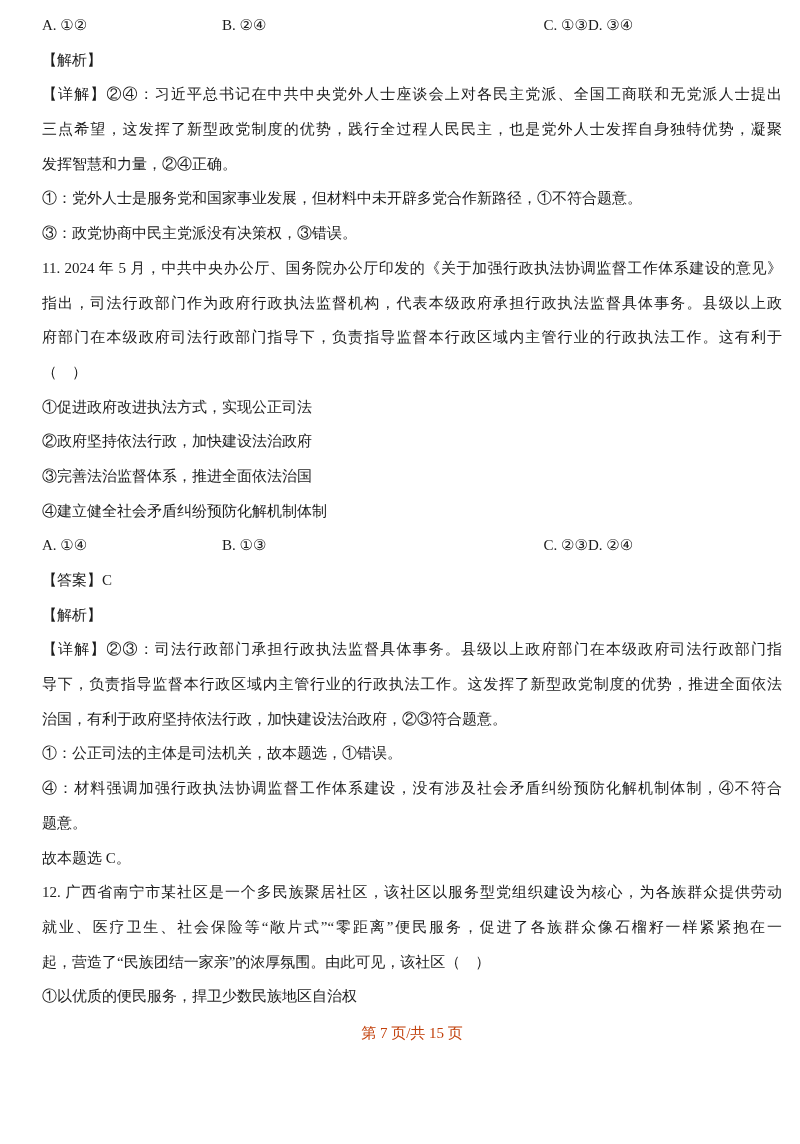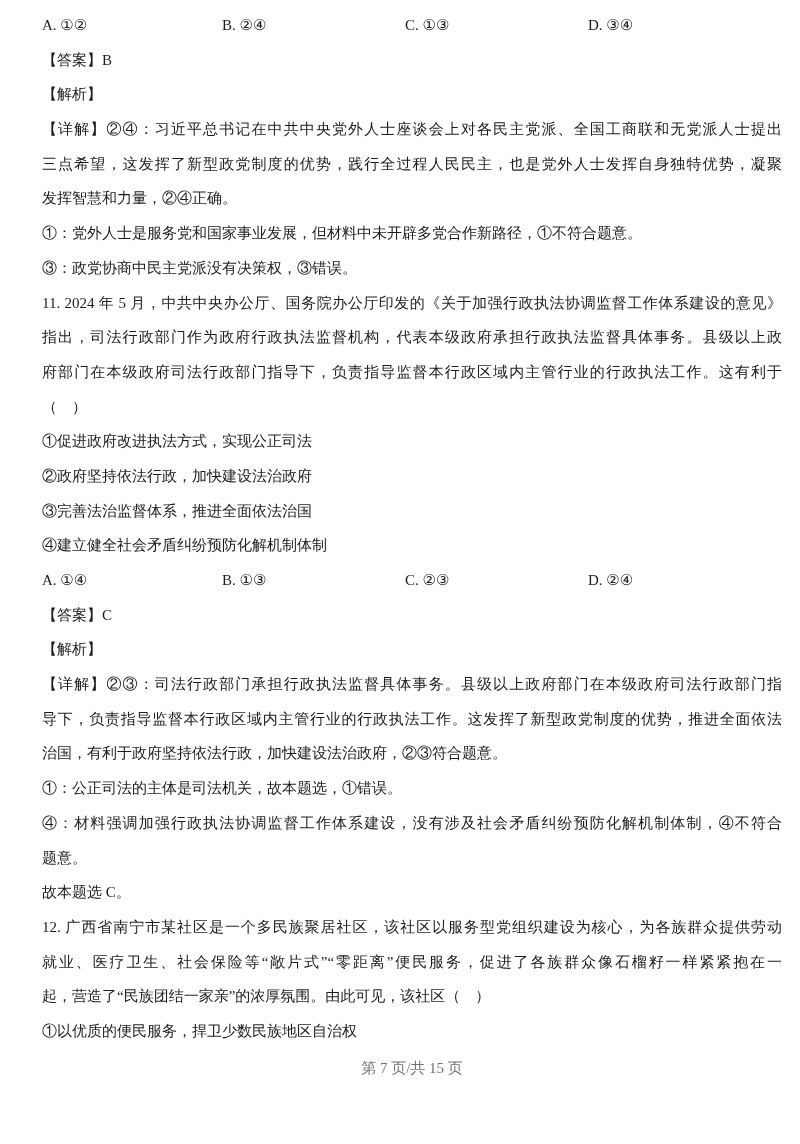--- a/index.html
+++ b/index.html
@@ -45,43 +45,42 @@
     display: flex;
     flex-direction: row;
     align-items: center;
   }
   .choice {
     display: inline-block;
     text-align: left;
   }
   .choice:nth-child(1) { width: 180px; }
   .choice:nth-child(2) { width: 183px; }
-  .choice:nth-child(3) { width: 183px; }
+  .choice:nth-child(3) { width: 183px; text-align: right; }
   .choice:nth-child(4) { flex: 1; }
   .footer-line {
     height: 30px;
     line-height: 30px;
     margin-top: 4px;
     font-size: 15px;
     text-align: center;
-    color: #737373;
+    color: #c2410c;
   }
 </style>
 </head>
 <body>
 
 <div class="page">
   <div>
       <div class="line options-row">
         <span class="choice">A. ①②</span>
         <span class="choice">B. ②④</span>
         <span class="choice">C. ①③</span>
         <span class="choice">D. ③④</span>
       </div>
-      <div class="line text-line">【答案】B</div>
       <div class="line text-line">【解析】</div>
       <div class="line text-line justify-full">【详解】②④：习近平总书记在中共中央党外人士座谈会上对各民主党派、全国工商联和无党派人士提出</div>
       <div class="line text-line justify-full">三点希望，这发挥了新型政党制度的优势，践行全过程人民民主，也是党外人士发挥自身独特优势，凝聚</div>
       <div class="line text-line">发挥智慧和力量，②④正确。</div>
       <div class="line text-line">①：党外人士是服务党和国家事业发展，但材料中未开辟多党合作新路径，①不符合题意。</div>
       <div class="line text-line">③：政党协商中民主党派没有决策权，③错误。</div>
       <div class="line text-line justify-full stem">11. 2024 年 5 月，中共中央办公厅、国务院办公厅印发的《关于加强行政执法协调监督工作体系建设的意见》</div>
       <div class="line text-line justify-full stem">指出，司法行政部门作为政府行政执法监督机构，代表本级政府承担行政执法监督具体事务。县级以上政</div>
       <div class="line text-line justify-full stem">府部门在本级政府司法行政部门指导下，负责指导监督本行政区域内主管行业的行政执法工作。这有利于</div>
       <div class="line text-line stem">（　）</div>

